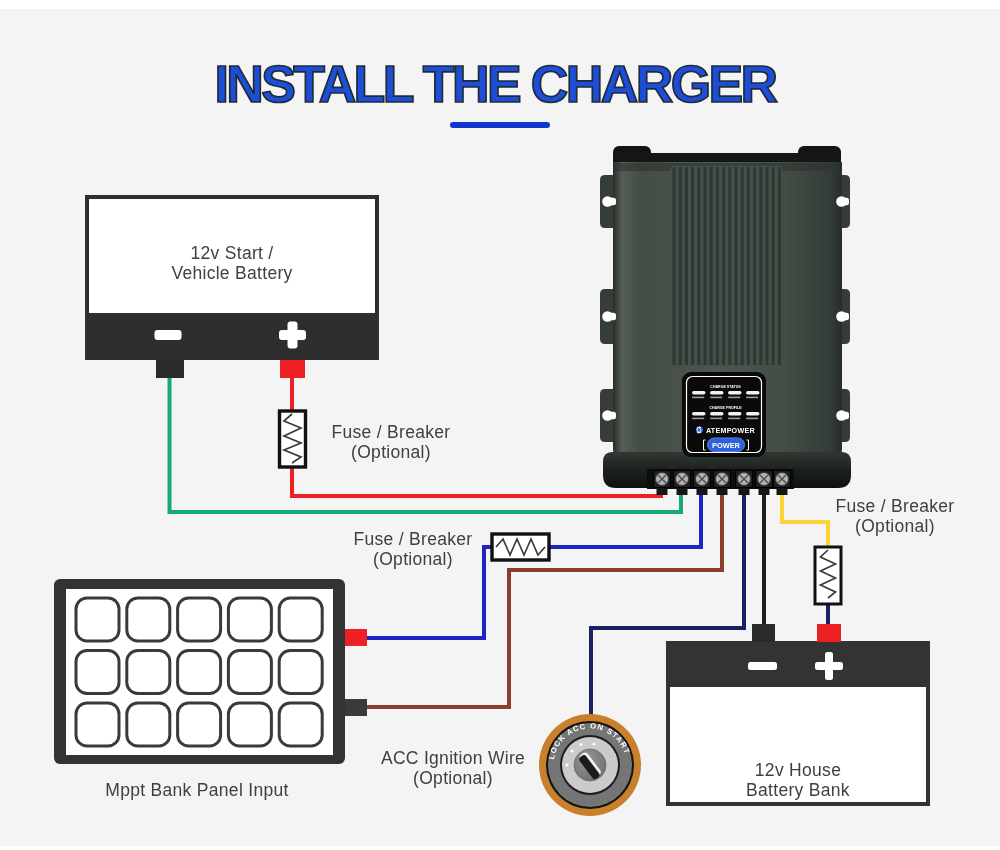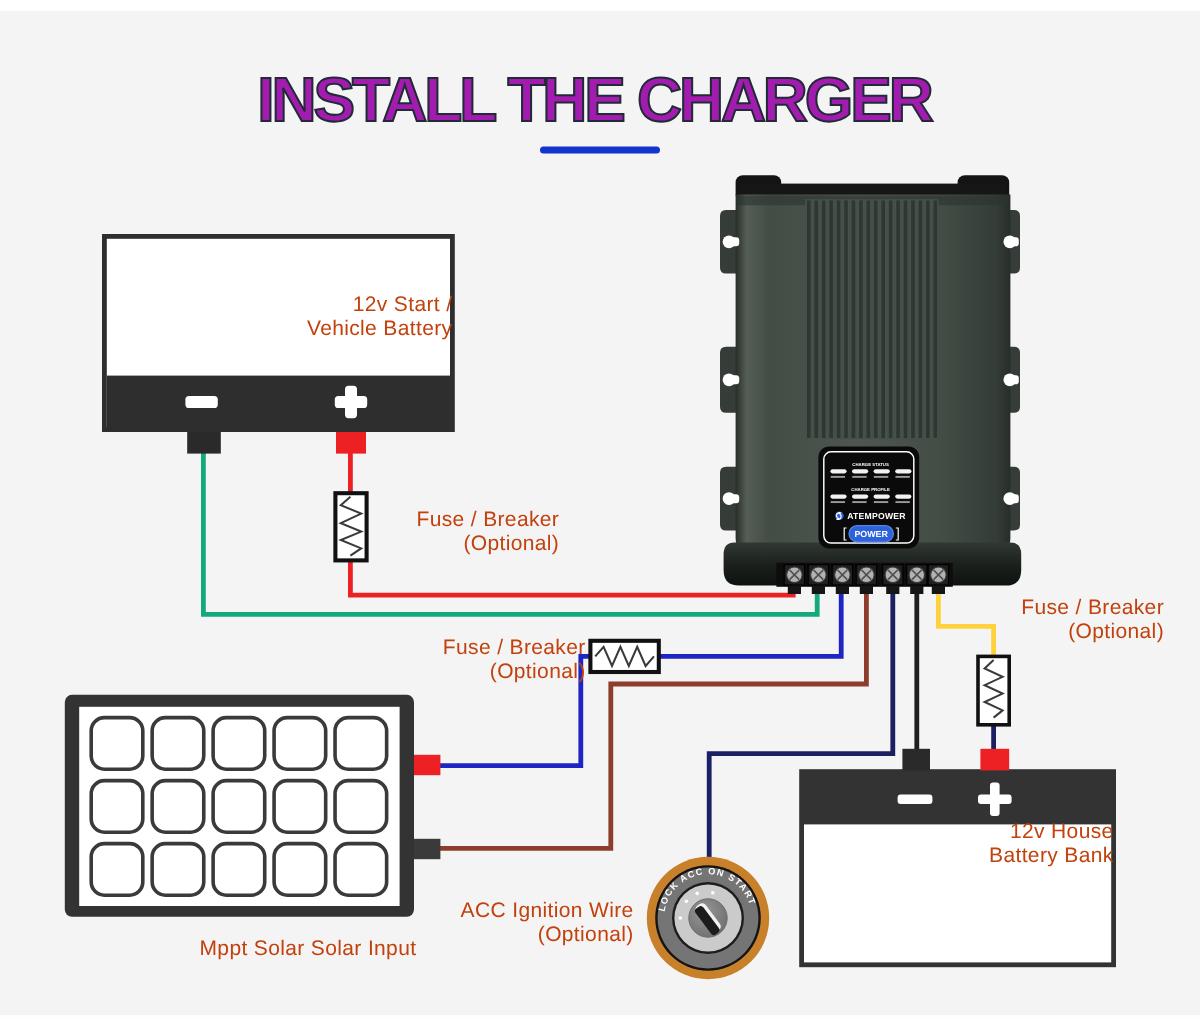--- a/index.html
+++ b/index.html
@@ -1,20 +1,20 @@
 <!DOCTYPE html>
 <html><head>
 <meta charset="utf-8">
 <style>
   html,body{margin:0;padding:0;}
   body{width:1000px;height:850px;background:#f4f4f5;font-family:"Liberation Sans",sans-serif;overflow:hidden;}
   #stage{position:relative;width:1000px;height:850px;background:#f4f4f5;}
   svg{position:absolute;left:0;top:0;}
-  .lbl{position:absolute;color:#c2410c;font-size:17.5px;line-height:20px;text-align:right;letter-spacing:0.3px;}
-  #title{position:absolute;left:0;top:58px;width:990px;text-align:center;color:#a21caf;font-weight:bold;font-size:52px;letter-spacing:-2.6px;line-height:1;-webkit-text-stroke:1.7px #212b36;}
+  .lbl{position:absolute;color:#404040;font-size:17.5px;line-height:20px;text-align:center;letter-spacing:0.3px;}
+  #title{position:absolute;left:0;top:58px;width:990px;text-align:center;color:#1d4ed8;font-weight:bold;font-size:52px;letter-spacing:-2.6px;line-height:1;-webkit-text-stroke:1.7px #212b36;}
   #underline{position:absolute;left:450px;top:122px;width:100px;height:6px;background:#1334cc;border-radius:3px;}
 </style>
 </head>
 <body>
 <div id="stage">
 <div style="position:absolute;left:0;top:0;width:1000px;height:9px;background:#ffffff;"></div>
 <div style="position:absolute;left:0;top:846px;width:1000px;height:4px;background:#fefefe;"></div>
 <svg width="1000" height="850" viewBox="0 0 1000 850">
   <defs>
     <linearGradient id="bodyg" x1="0" y1="0" x2="1" y2="0">
@@ -274,16 +274,16 @@
   </g>
 </svg>
 
 <div id="title">INSTALL THE CHARGER</div>
 <div id="underline"></div>
 
 <div class="lbl" style="left:87px;top:243px;width:290px;">12v Start /<br>Vehicle Battery</div>
 <div class="lbl" style="left:316px;top:422px;width:150px;">Fuse / Breaker<br>(Optional)</div>
 <div class="lbl" style="left:338px;top:529px;width:150px;">Fuse / Breaker<br>(Optional)</div>
 <div class="lbl" style="left:820px;top:496px;width:150px;">Fuse / Breaker<br>(Optional)</div>
-<div class="lbl" style="left:668px;top:682px;width:260px;">12v House<br>Battery Bank</div>
+<div class="lbl" style="left:668px;top:760px;width:260px;">12v House<br>Battery Bank</div>
 <div class="lbl" style="left:378px;top:748px;width:150px;">ACC Ignition Wire<br>(Optional)</div>
-<div class="lbl" style="left:47px;top:780px;width:300px;">Mppt Solar Solar Input</div>
+<div class="lbl" style="left:47px;top:780px;width:300px;">Mppt Bank Panel Input</div>
 </div>
 
 </body></html>

